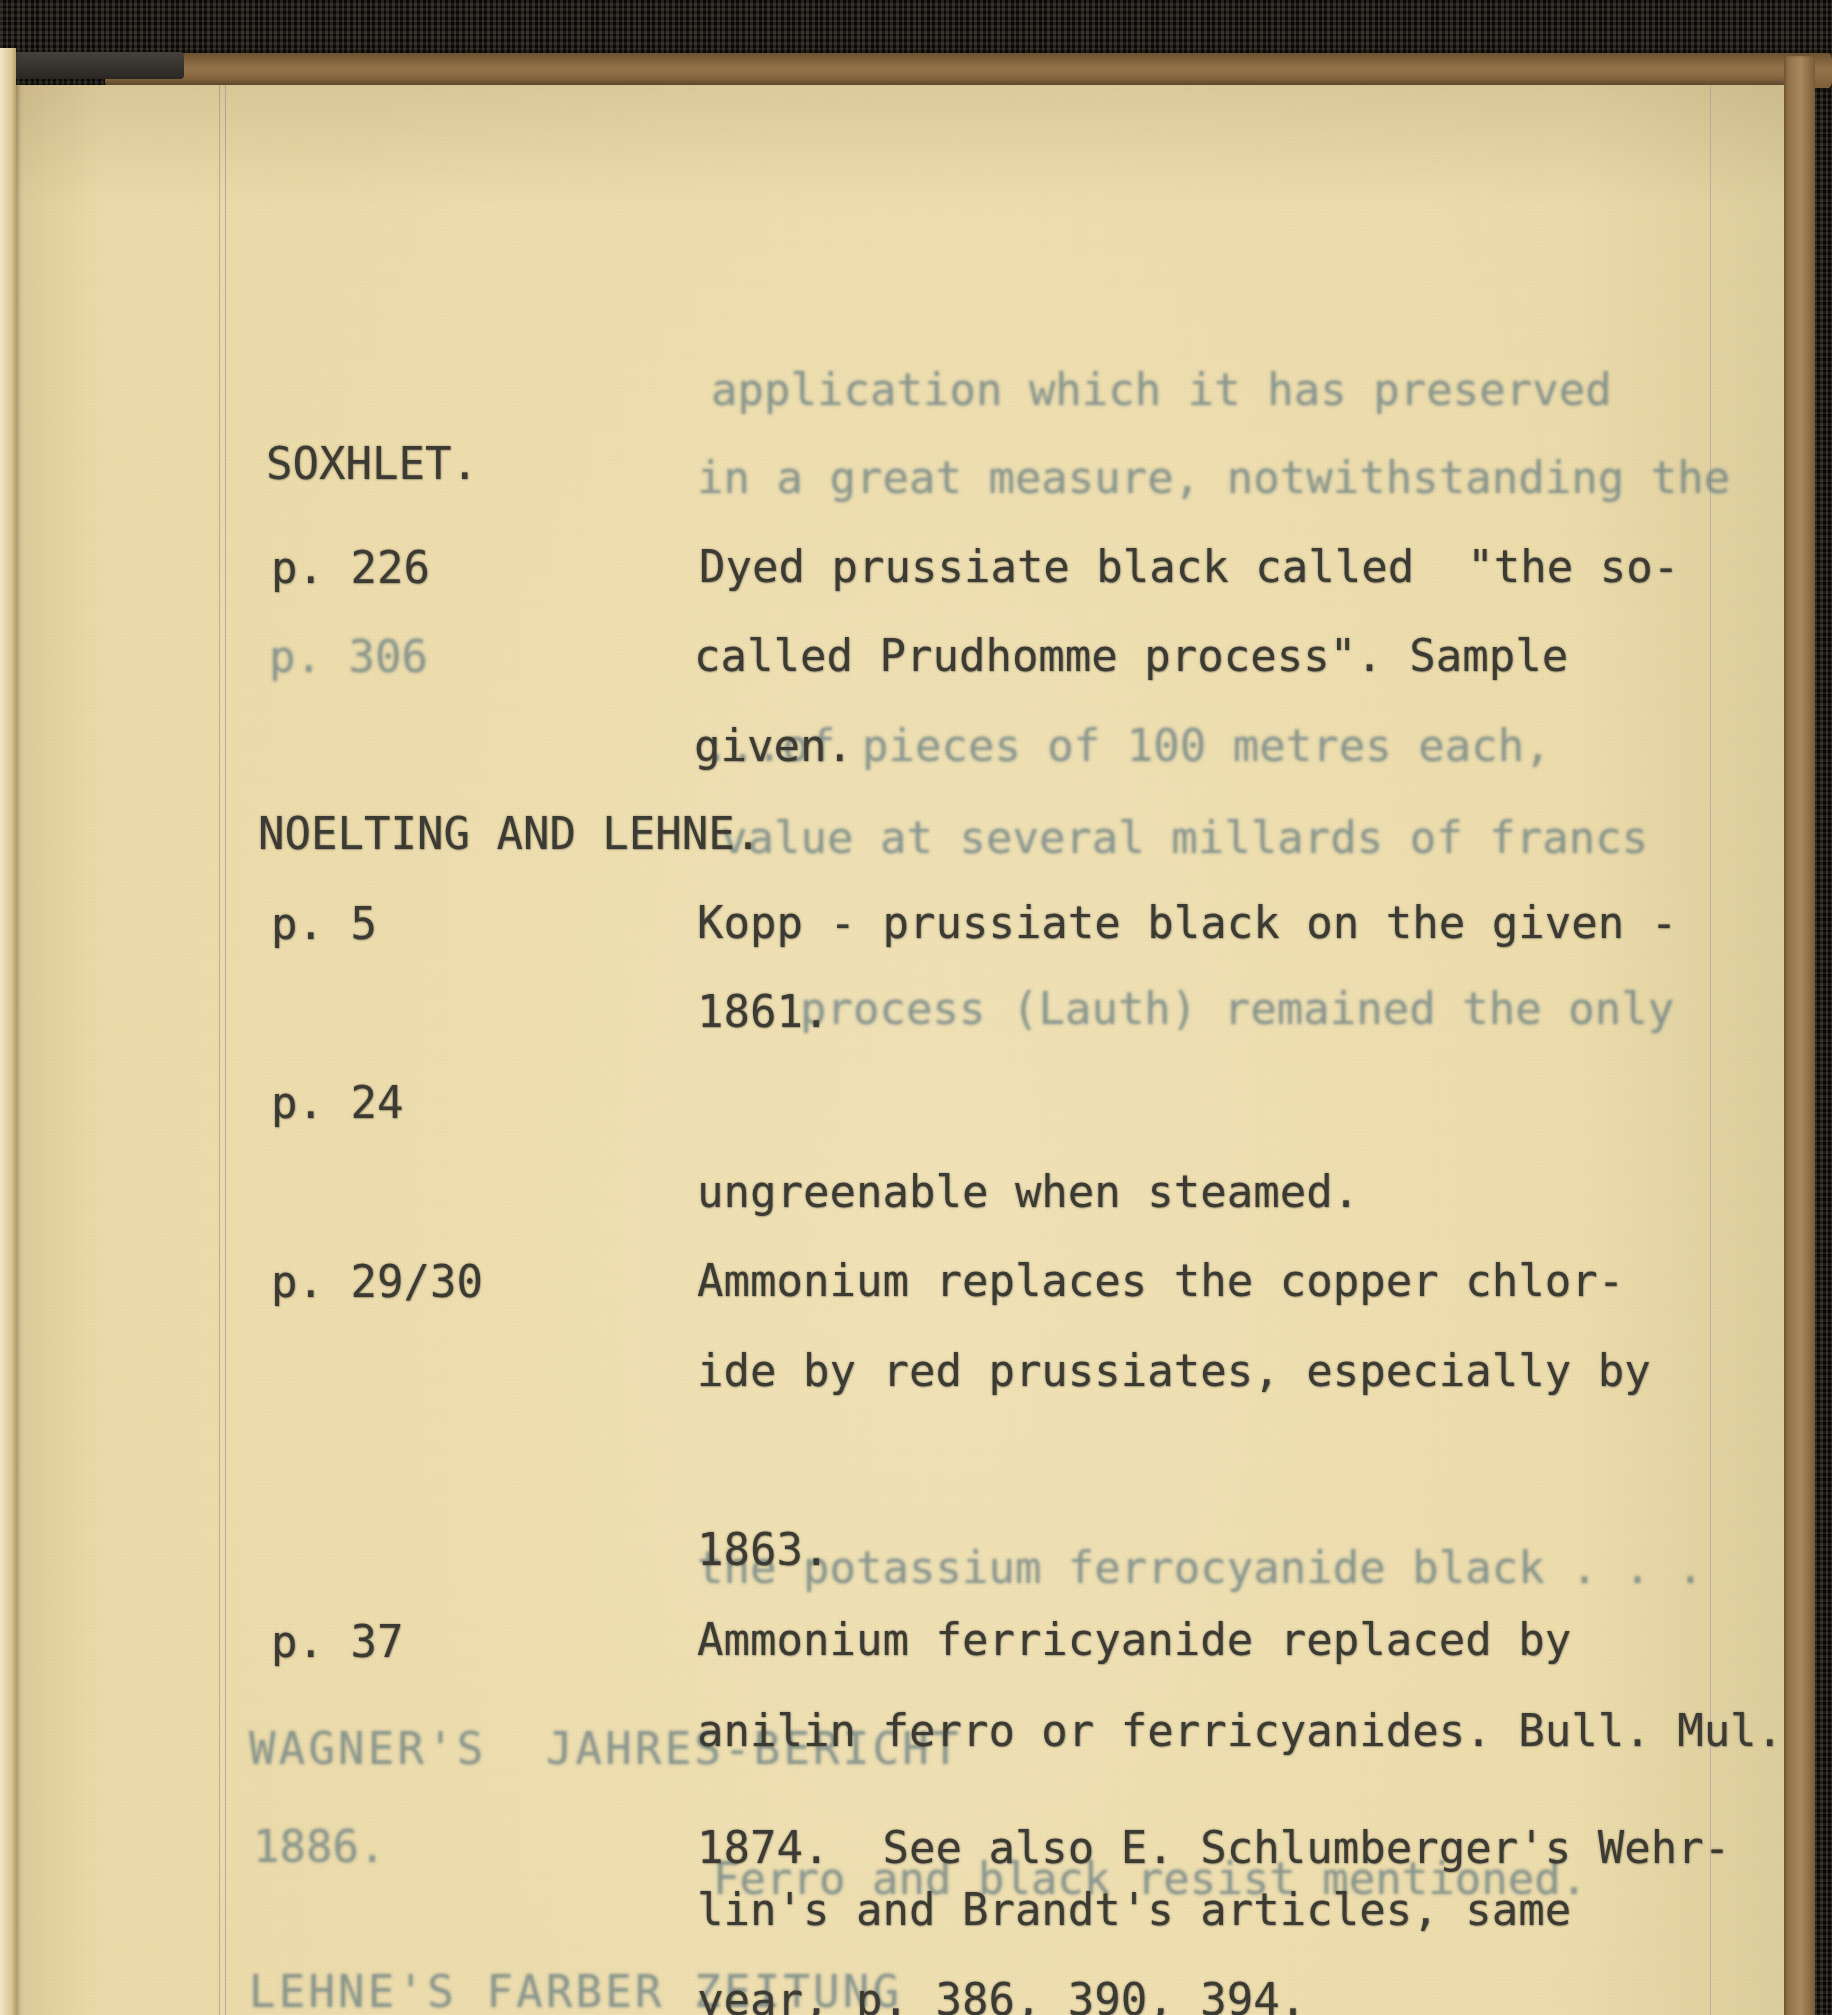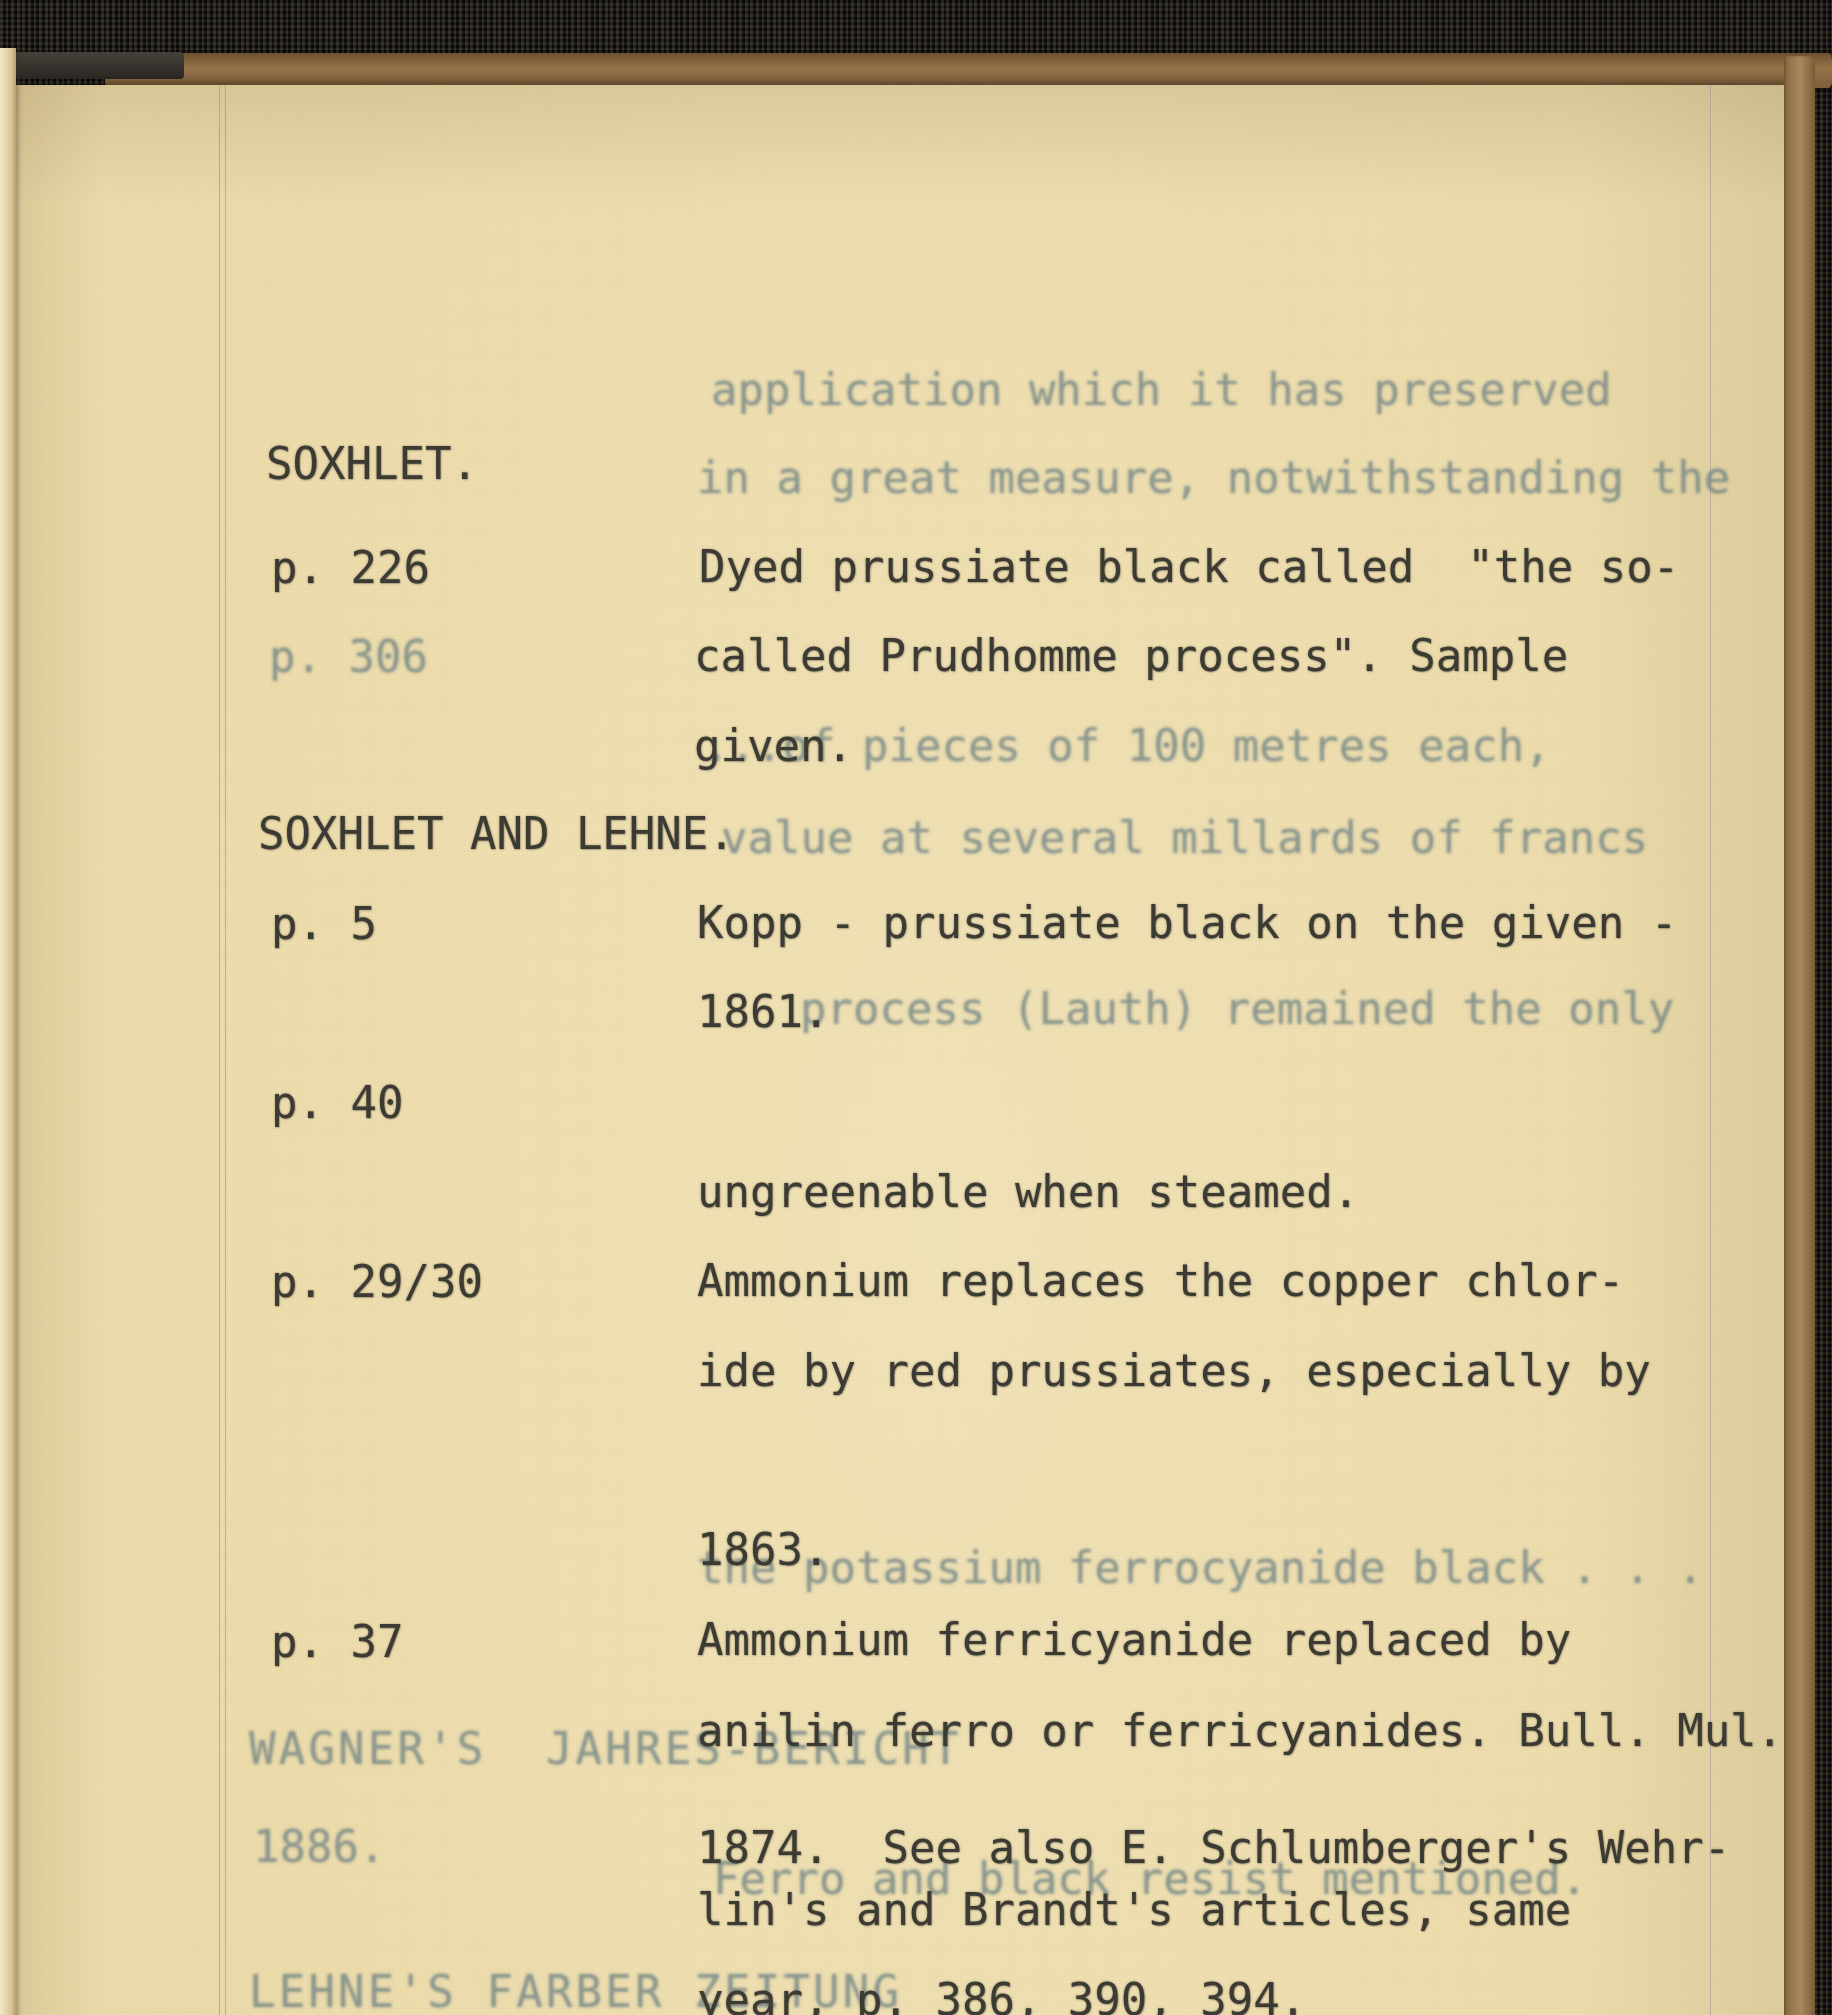--- a/index.html
+++ b/index.html
@@ -106,25 +106,25 @@
     <div class="line ghost-ref" style="left: 253px; top: 1822px;">1886.</div>
     <div class="line ghost-body" style="left: 713px; top: 1854px;">Ferro and black resist mentioned.</div>
     <div class="line ghost-heading" style="left: 249px; top: 1967px;">LEHNE'S FARBER ZEITUNG</div>
   </div>
 <div class="abs" id="typed-text-layer">
     <div class="line heading" style="left: 266px; top: 439px;">SOXHLET.</div>
     <div class="line ref" style="left: 271px; top: 543px;">p. 226</div>
     <div class="line body" style="left: 699px; top: 542px;">Dyed prussiate black called  "the so-</div>
     <div class="line body" style="left: 694px; top: 631px;">called Prudhomme process". Sample</div>
     <div class="line body" style="left: 694px; top: 721px; text-align: right;">given.</div>
-    <div class="line heading" style="left: 258px; top: 809px;">SOXHLET AND LEHNE.</div>
+    <div class="line heading" style="left: 258px; top: 809px;">NOELTING AND LEHNE.</div>
     <div class="line ref" style="left: 271px; top: 899px;">p. 5</div>
     <div class="line body" style="left: 697px; top: 898px;">Kopp - prussiate black on the given -</div>
     <div class="line body" style="left: 697px; top: 987px;">1861.</div>
-    <div class="line ref" style="left: 271px; top: 1078px;">p. 40</div>
+    <div class="line ref" style="left: 271px; top: 1078px;">p. 24</div>
     <div class="line body" style="left: 697px; top: 1167px;">ungreenable when steamed.</div>
     <div class="line ref" style="left: 271px; top: 1257px;">p. 29/30</div>
     <div class="line body" style="left: 697px; top: 1256px;">Ammonium replaces the copper chlor-</div>
     <div class="line body" style="left: 697px; top: 1346px;">ide by red prussiates, especially by</div>
     <div class="line body" style="left: 697px; top: 1525px;">1863.</div>
     <div class="line ref" style="left: 271px; top: 1617px;">p. 37</div>
     <div class="line body" style="left: 697px; top: 1615px;">Ammonium ferricyanide replaced by</div>
     <div class="line body" style="left: 697px; top: 1706px;">anilin ferro or ferricyanides. Bull. Mul.</div>
     <div class="line body" style="left: 697px; top: 1795px; margin-top: 28px;">1874.  See also E. Schlumberger's Wehr-</div>
     <div class="line body" style="left: 697px; top: 1885px;">lin's and Brandt's articles, same</div>

